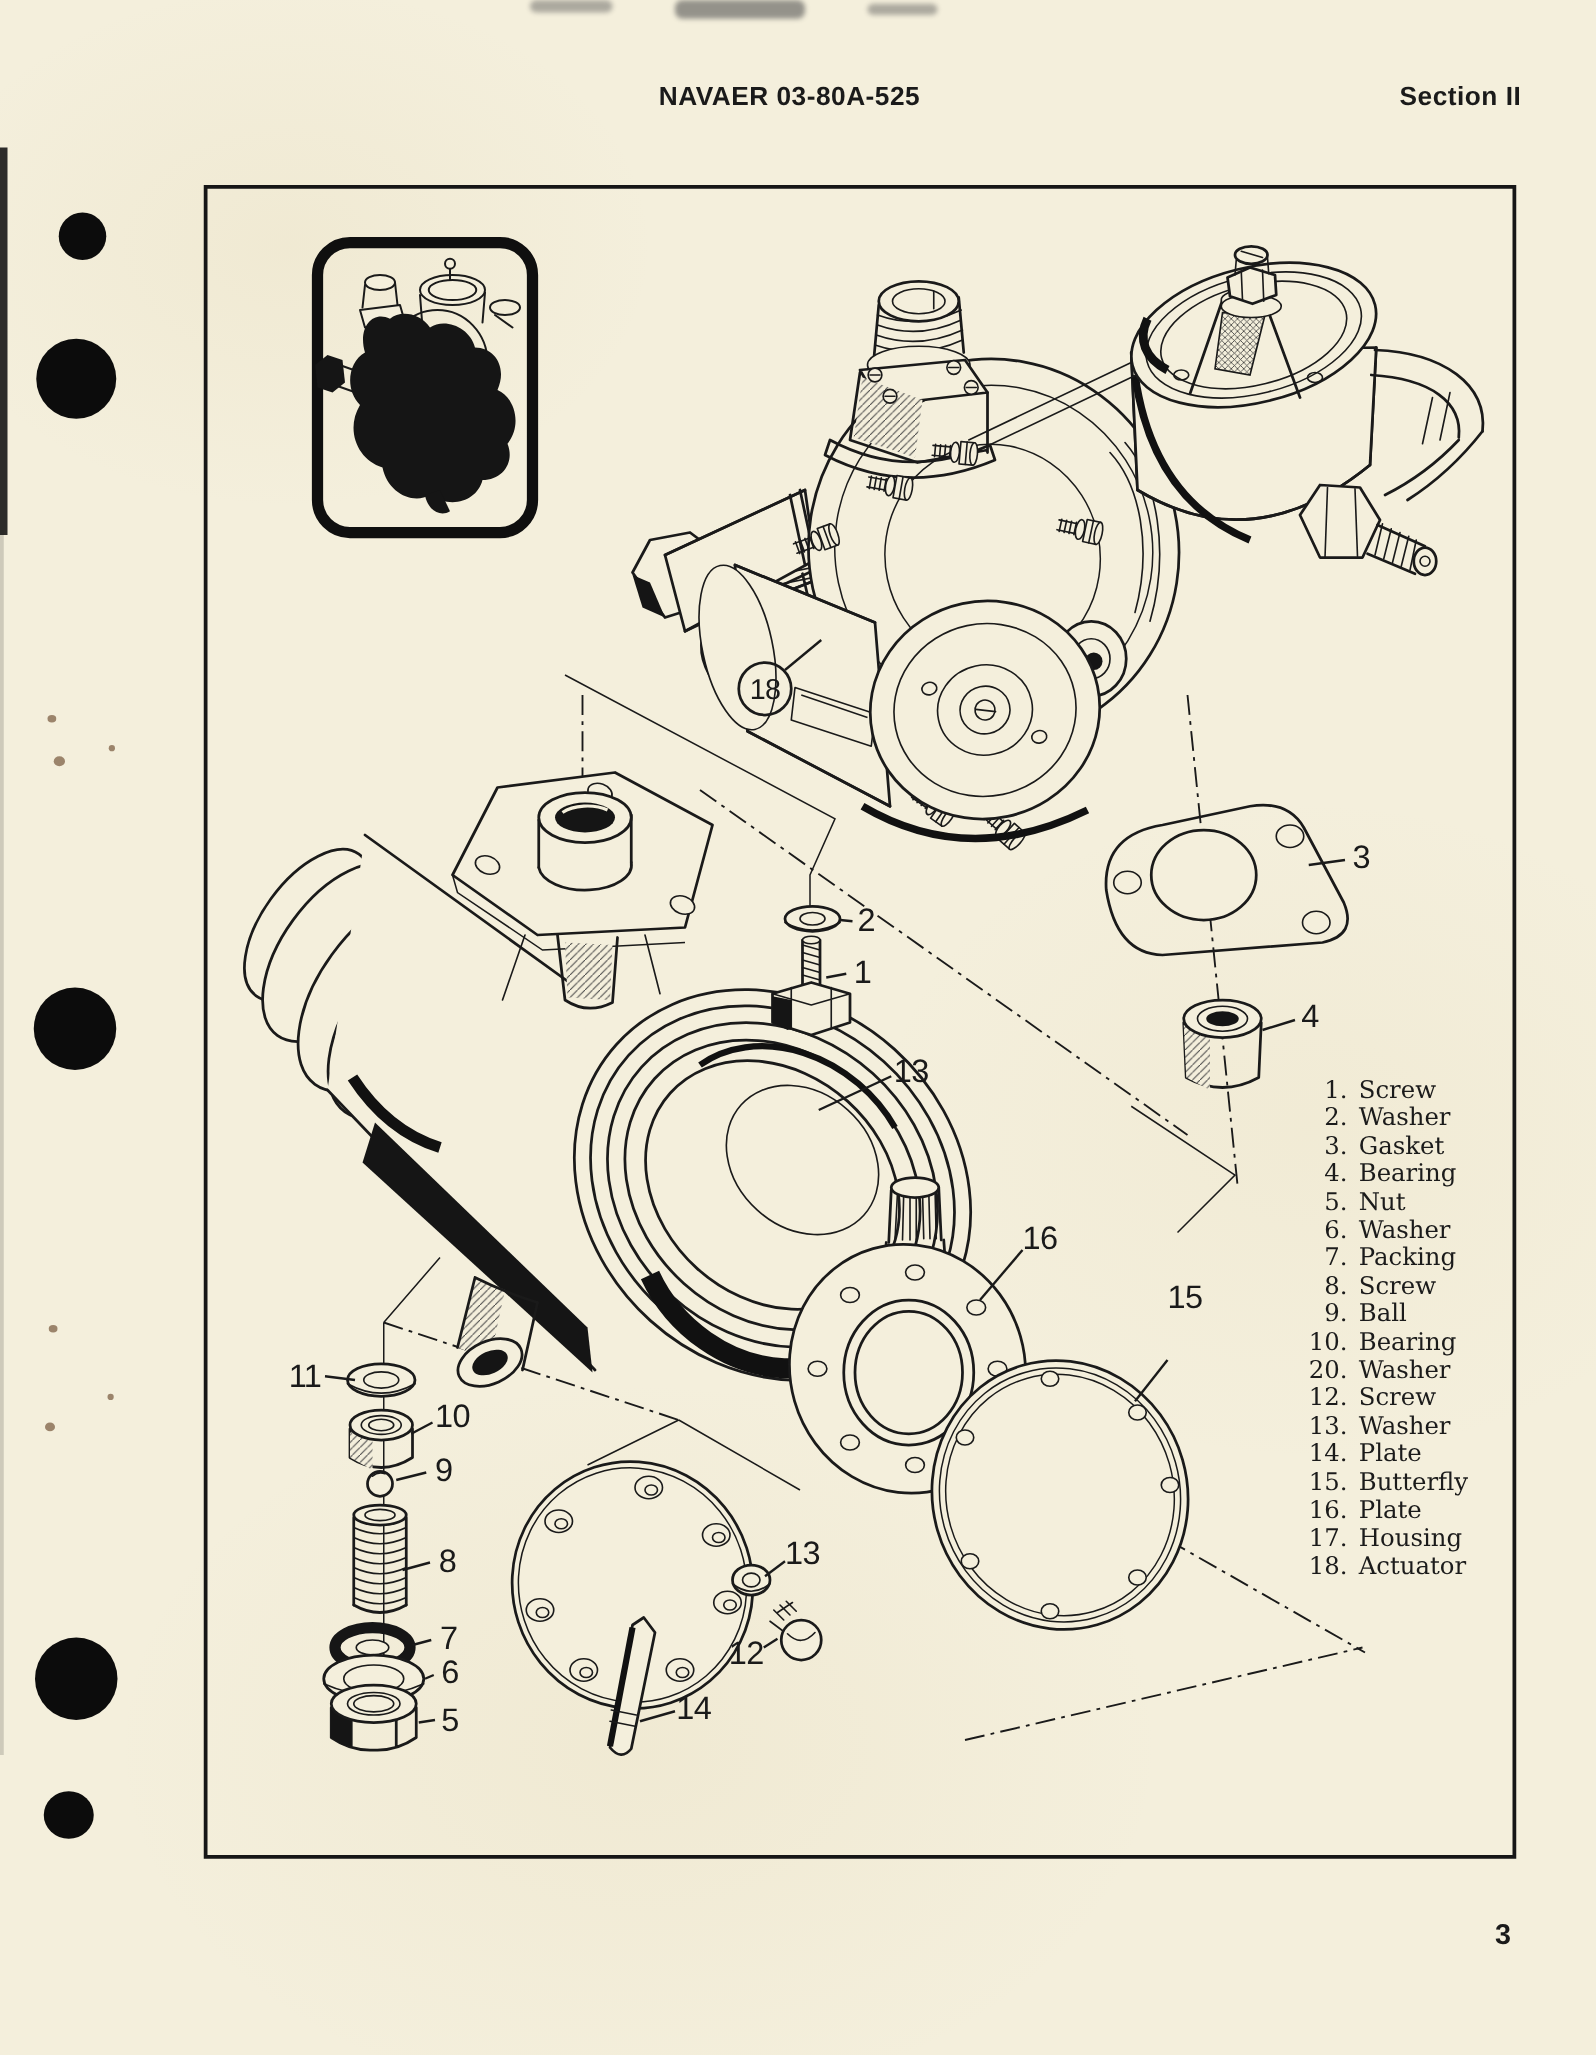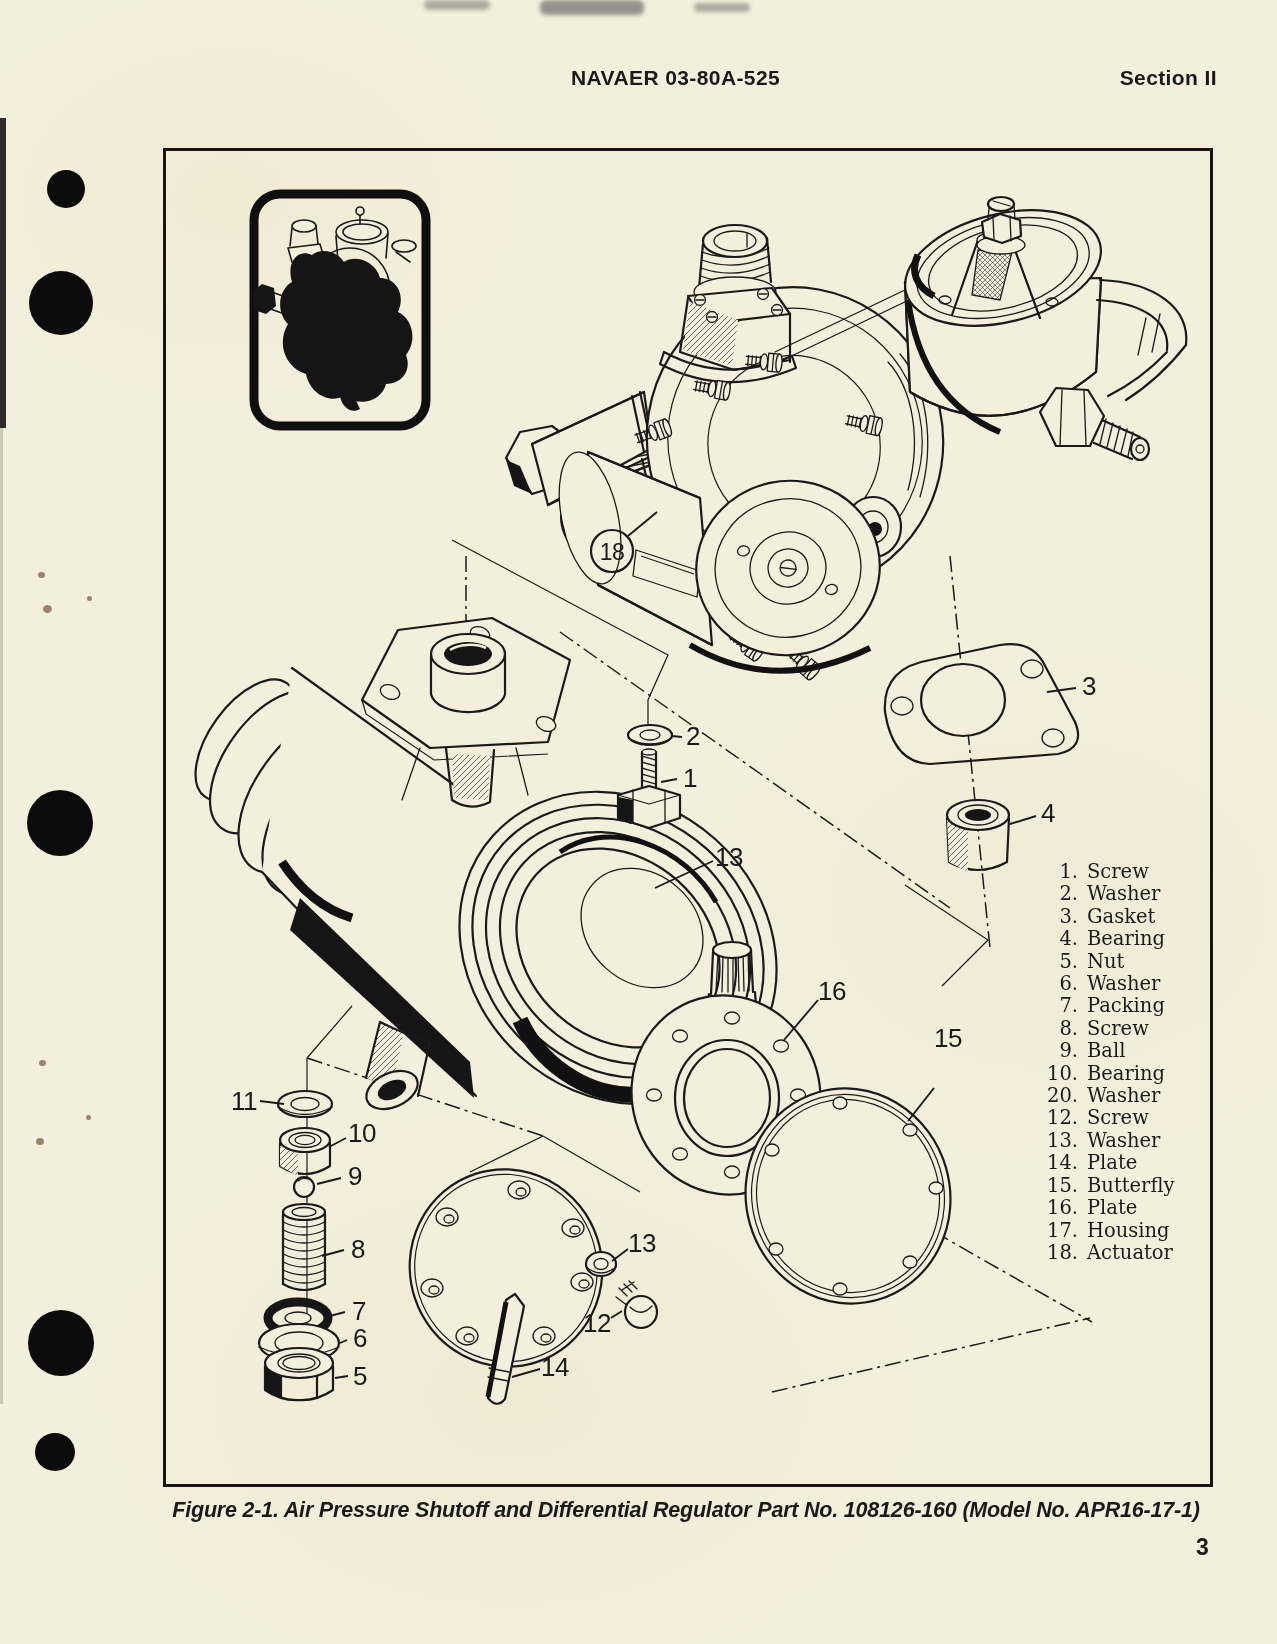--- a/index.html
+++ b/index.html
@@ -5,21 +5,21 @@
   html,body{margin:0;padding:0;background:#888;}
   .page{
     position:relative;width:1277px;height:1644px;overflow:hidden;
     background:
       radial-gradient(ellipse 420px 300px at 18% 12%, rgba(205,185,130,.10), transparent 70%),
       radial-gradient(ellipse 500px 380px at 82% 55%, rgba(205,185,130,.08), transparent 70%),
       radial-gradient(ellipse 600px 420px at 40% 85%, rgba(200,178,120,.09), transparent 70%),
       #f4efdc;
     font-family:"Liberation Sans", sans-serif;color:#1a1a1a;
   }
-  .hdr{position:absolute;top:66px;font-weight:bold;font-size:21px;letter-spacing:.4px;white-space:nowrap;margin-left:44px;}
+  .hdr{position:absolute;top:66px;font-weight:bold;font-size:21px;letter-spacing:.4px;white-space:nowrap;}
   .hdr-doc{left:527px;}
   .hdr-sec{right:60px;}
   .fig-frame{position:absolute;left:163px;top:148px;width:1044px;height:1333px;border:3px solid #161616;}
   svg.diagram{position:absolute;left:163px;top:148px;}
   .plist{position:absolute;left:1042px;top:861px;font-family:"DejaVu Serif", serif;font-size:19.5px;line-height:22.4px;color:#1b1b1b;}
   .plist-row{display:flex;}
   .plist-num{display:inline-block;width:36px;text-align:right;margin-right:9px;}
   .co{position:absolute;transform:translate(-50%,-50%);font-weight:normal;font-size:26px;letter-spacing:-.5px;white-space:nowrap;}
   .co18{font-size:23px;}
   .caption{position:absolute;left:686px;top:1498px;transform:translateX(-50%);
@@ -548,15 +548,14 @@
         <span class="plist-num">17.</span>
         <span class="plist-name">Housing</span>
       </div>
 
       <div class="plist-row">
         <span class="plist-num">18.</span>
         <span class="plist-name">Actuator</span>
       </div>
     </div>
 
-  <div class="caption">Figure 2-1.  Air Pressure Shutoff and Differential Regulator Part No. 108126-160 (Model No. APR16-17-1)</div>
   <div class="pageno">3</div>
 </div>
 
 </body></html>

